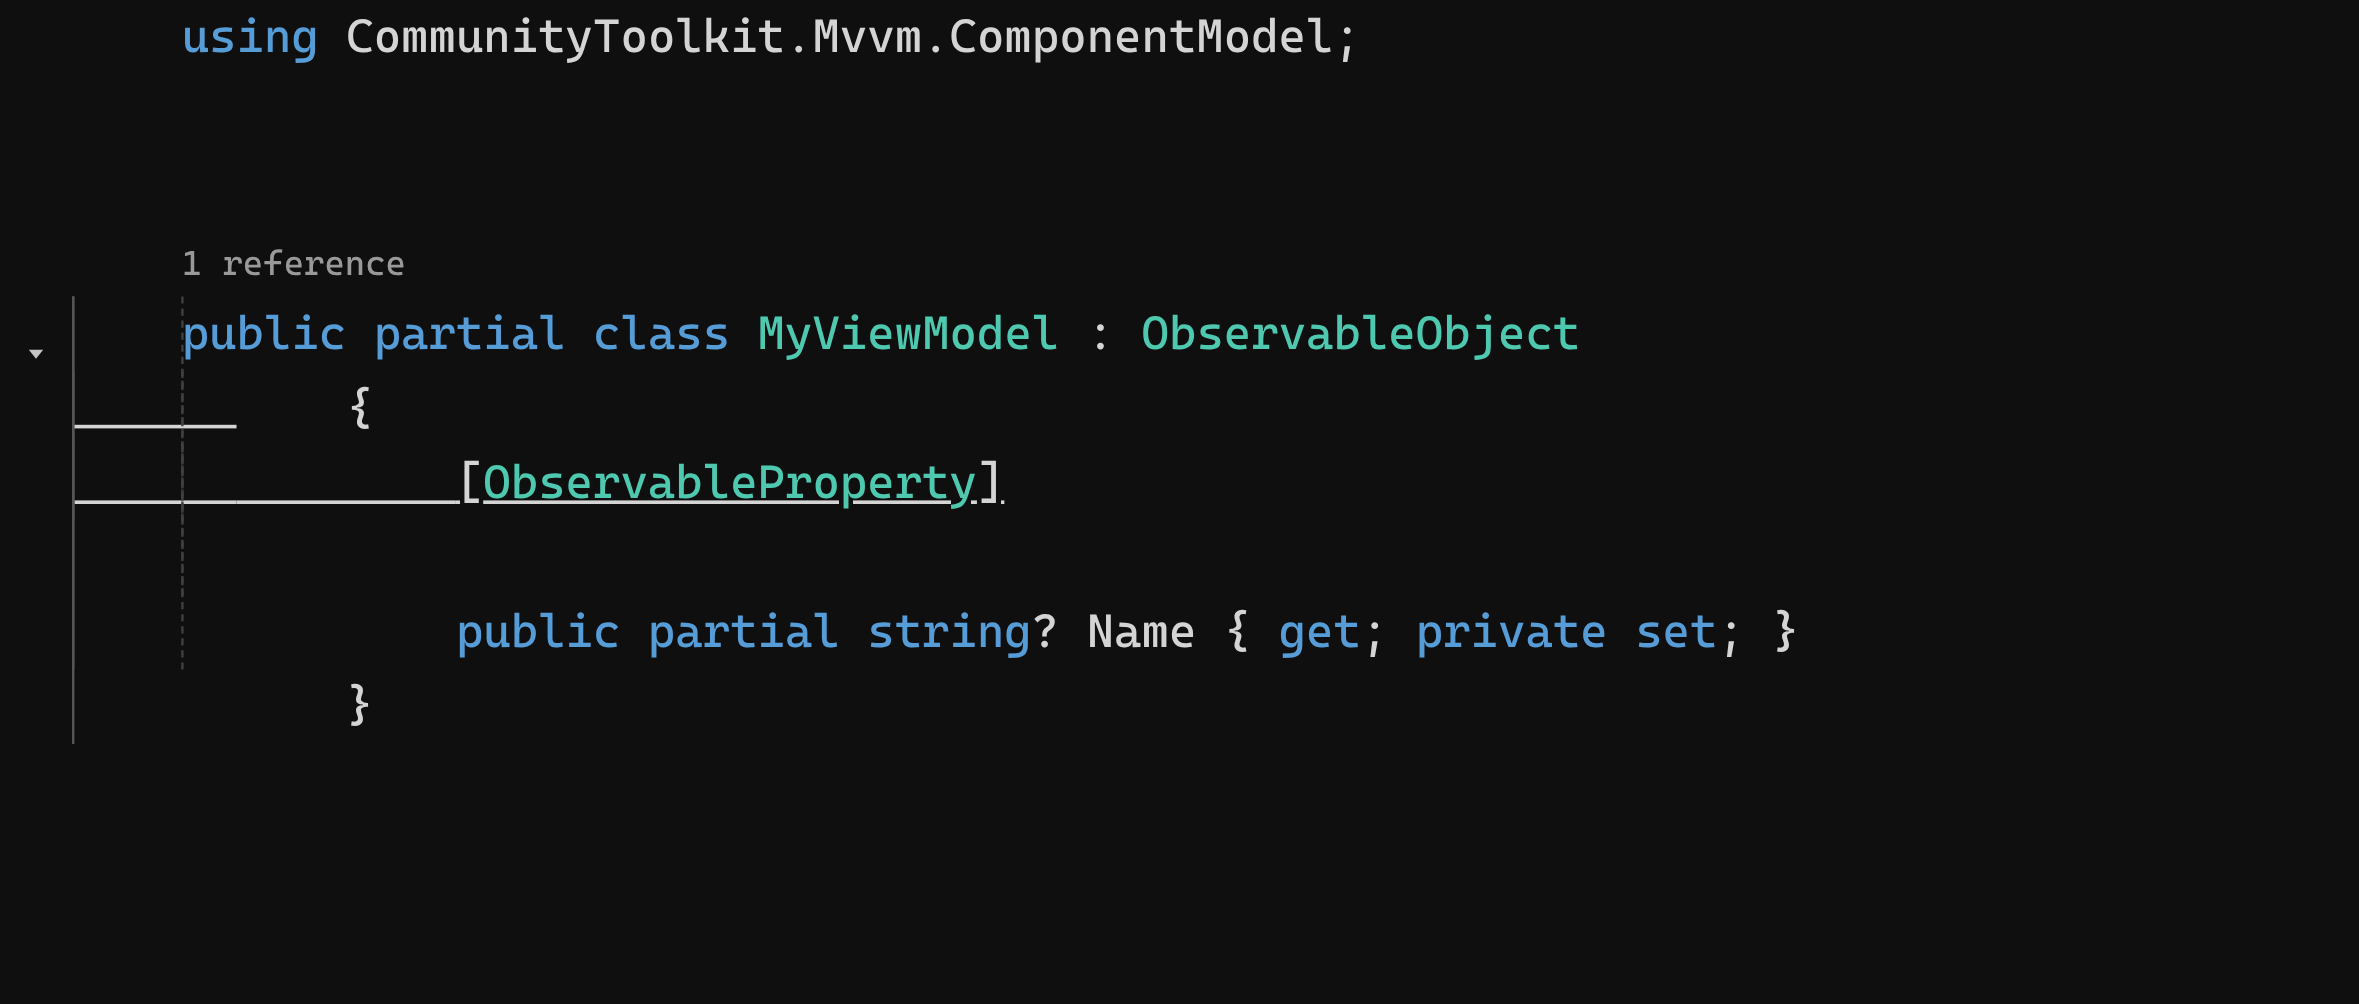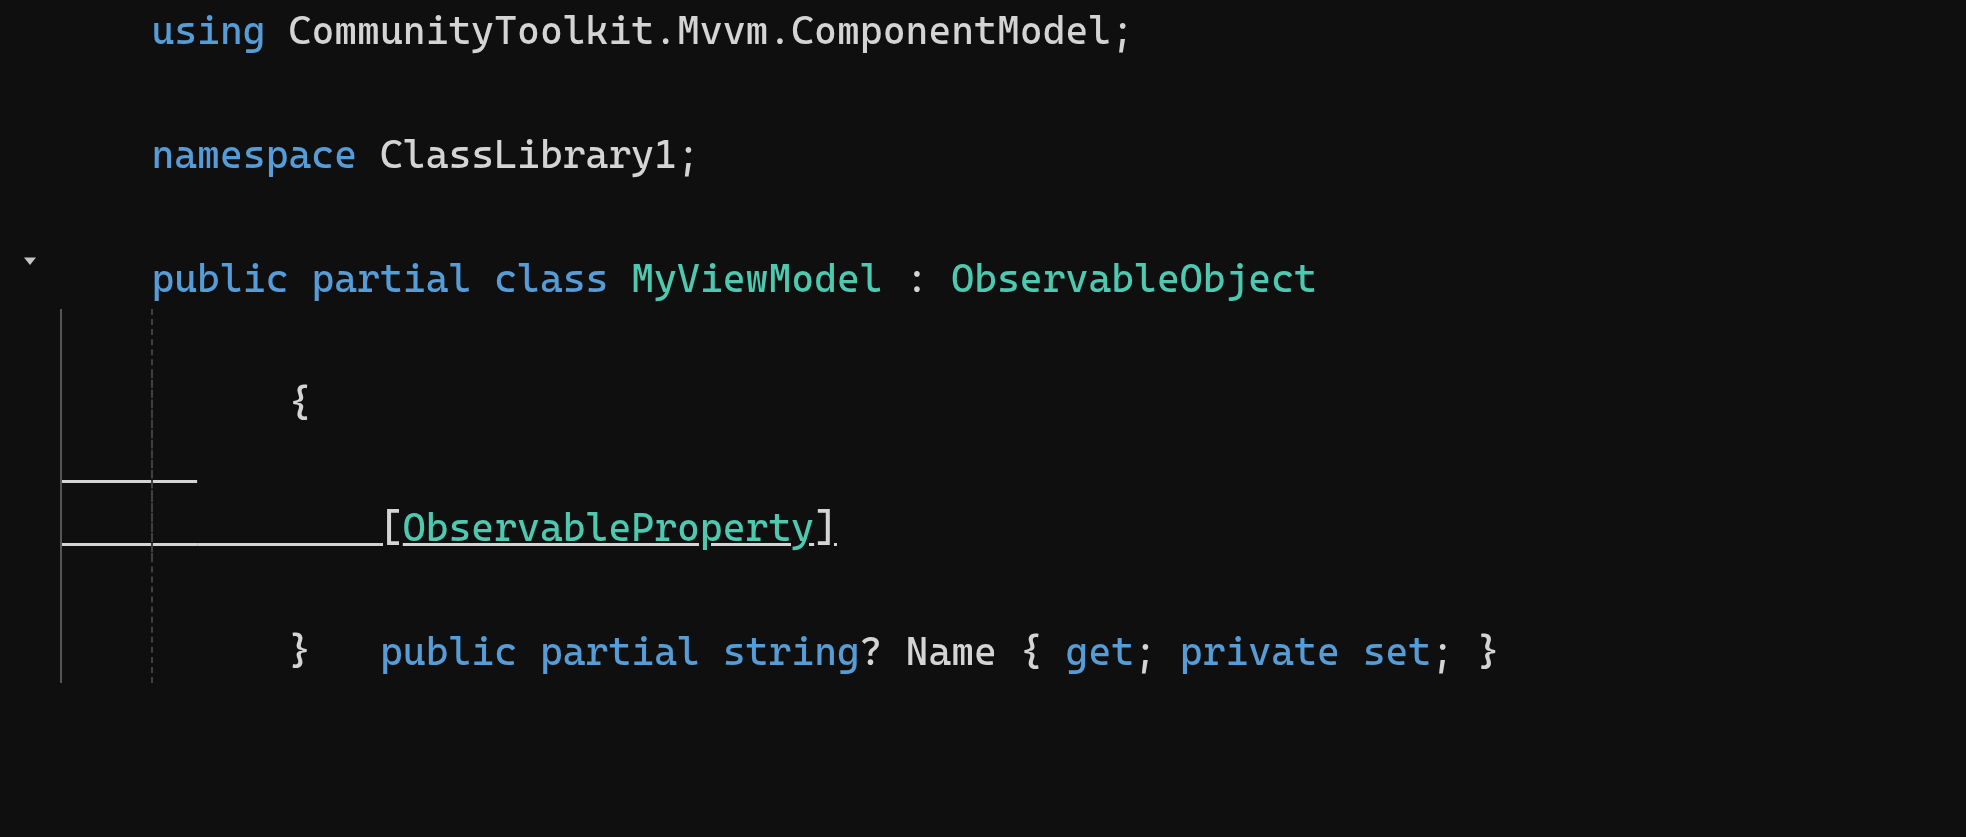--- a/index.html
+++ b/index.html
@@ -24,21 +24,21 @@
     width: 1966px;
     height: 837px;
     overflow: hidden;
   }
   .editor {
     position: relative;
     padding-top: 0px;
   }
   .line {
     display: flex;
-    align-items: flex-start;
+    align-items: flex-end;
     height: 62px;
     white-space: pre;
   }
   .codelens-line {
     display: flex;
     align-items: flex-end;
     height: 62px;
     white-space: pre;
   }
   .gutter {
@@ -95,30 +95,30 @@
   <div class="line">
     <div class="gutter"></div>
     <div class="code">    <span class="kw">using</span> <span class="id">CommunityToolkit.Mvvm.ComponentModel</span><span class="p">;</span></div>
   </div>
 
   <div class="line">
     <div class="gutter"></div>
     <div class="code"> </div>
   </div>
 
-  <div class="line">
-    <div class="gutter"></div>
-    <div class="code">    <span class="kw">namespace</span> <span class="id">ClassLibrary1</span><span class="p">;</span></div>
-  </div>
 
   <div class="line">
     <div class="gutter"></div>
     <div class="code"> </div>
   </div>
 
+  <div class="codelens-line">
+    <div class="gutter"></div>
+    <div class="code">    <span class="codelens">1 reference</span></div>
+  </div>
 
   <div class="line">
     <div class="gutter">
       <span class="fold-chevron">
         <svg viewBox="0 0 16 16">
             <path d="M4 5l4 5 4-5z"></path>
           </svg>
       </span>
     </div>
     <div class="code">    <span class="kw">public</span> <span class="kw">partial</span> <span class="kw">class</span> <span class="ty">MyViewModel</span> <span class="p">:</span> <span class="ty">ObservableObject</span></div>

